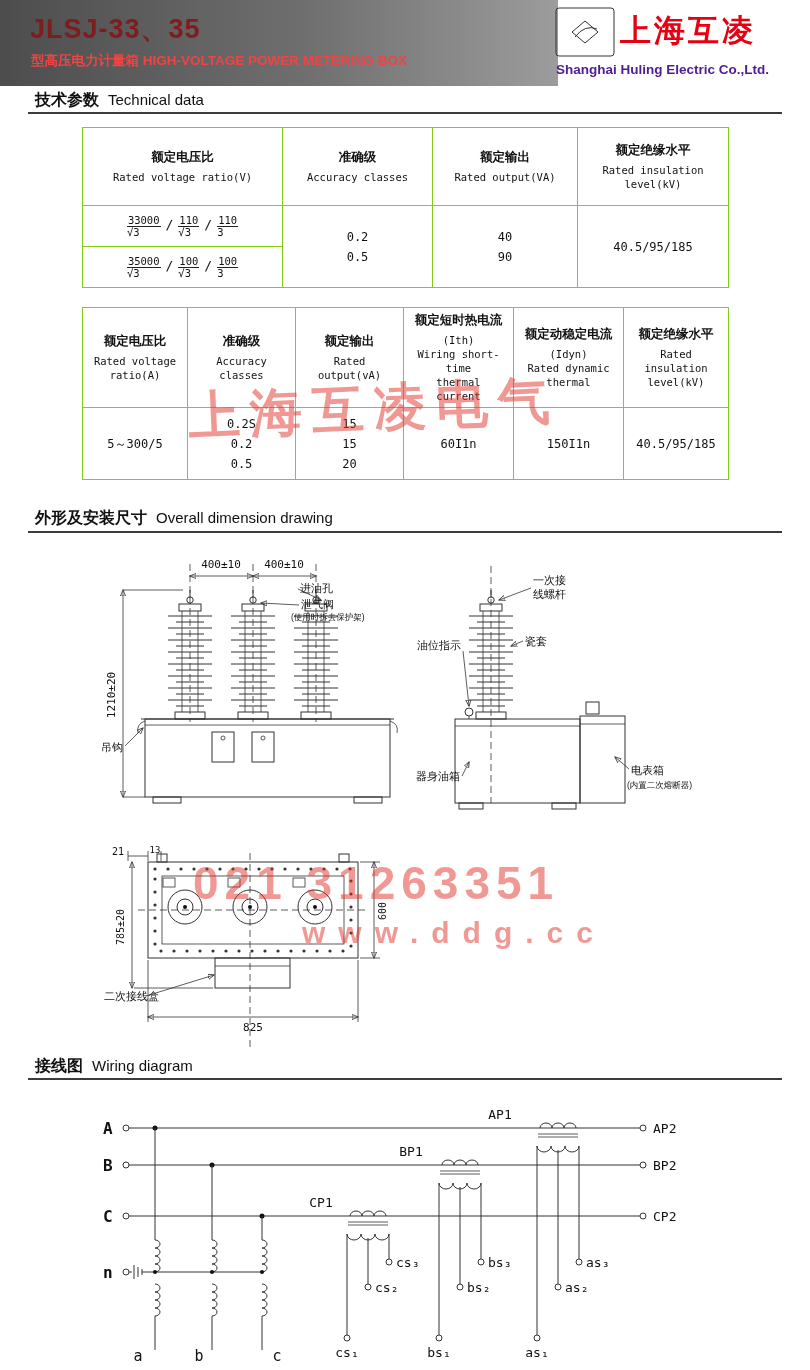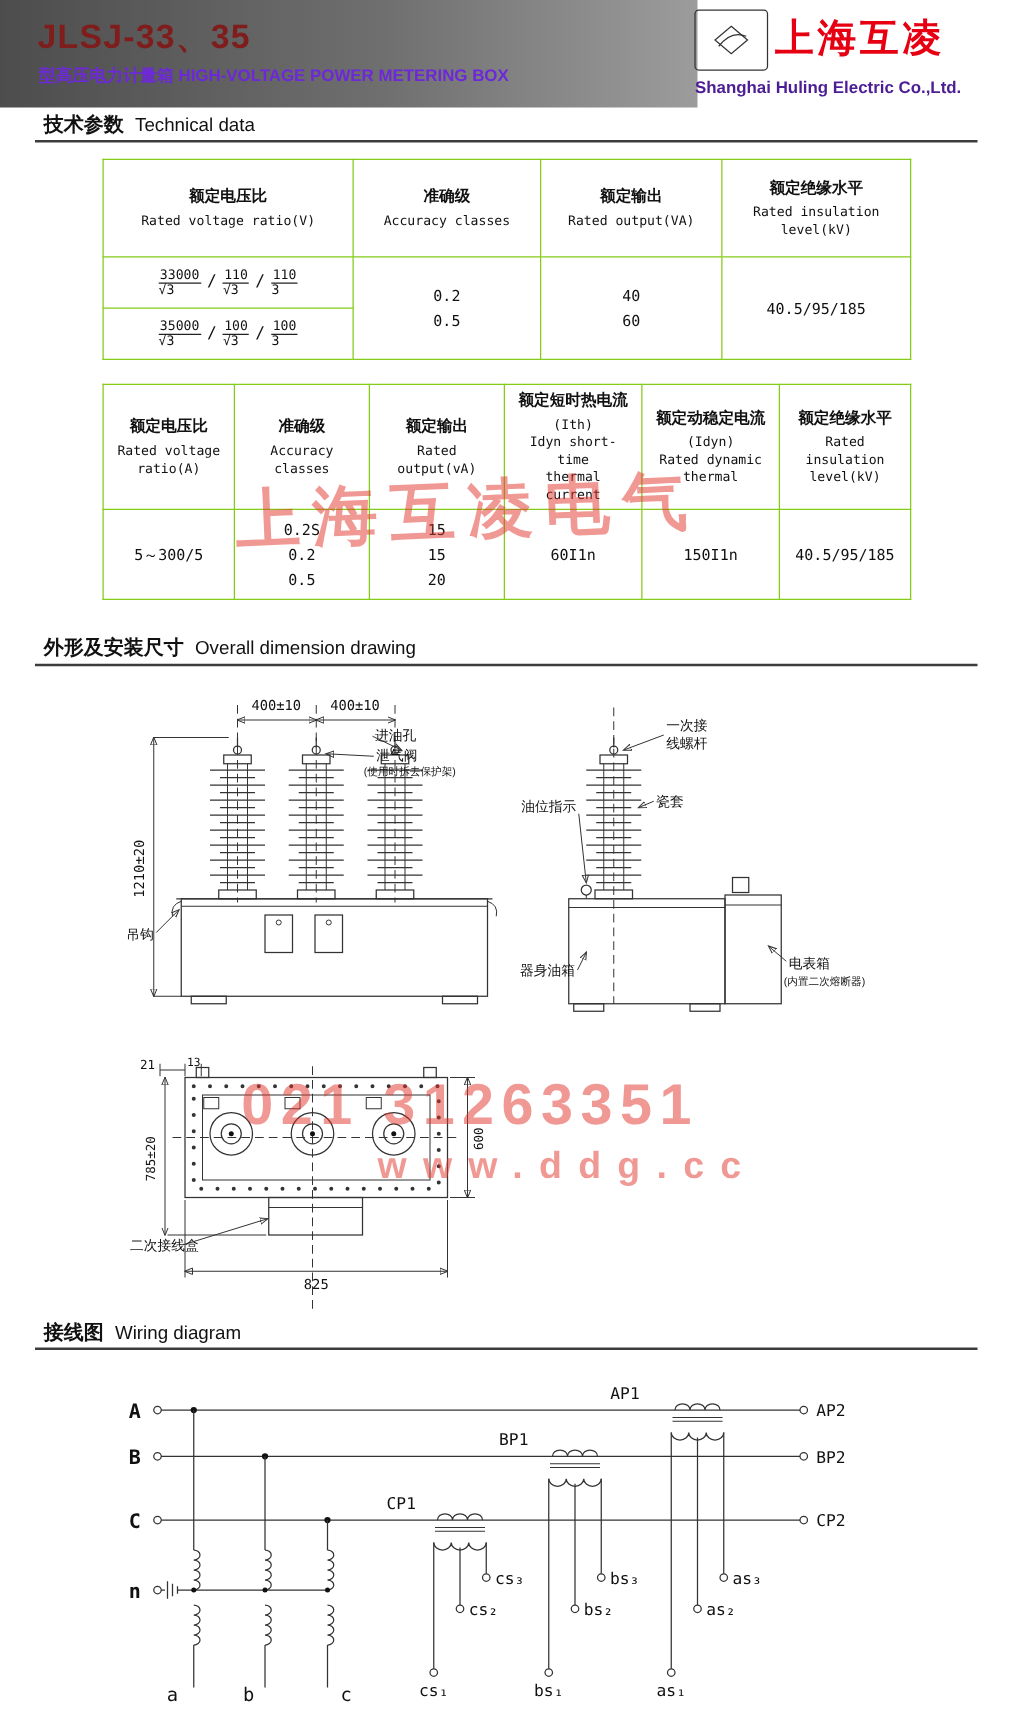--- a/index.html
+++ b/index.html
@@ -5,21 +5,21 @@
   *{box-sizing:border-box;}
   html,body{margin:0;padding:0;}
   body{width:810px;height:1370px;position:relative;background:#fff;overflow:hidden;
        font-family:"Liberation Sans","DejaVu Sans",sans-serif;color:#111;}
   .abs{position:absolute;}
 
   
   .header-gray{left:0;top:0;width:558px;height:86px;
      background:linear-gradient(90deg,#4d4d4d 0%,#6f6f6f 55%,#9c9c9c 100%);}
   .model{left:30px;top:11px;font-size:27px;font-weight:bold;color:#7f1d1d;letter-spacing:1px;}
-  .subtitle{left:31px;top:52px;font-size:13.5px;font-weight:bold;color:#6d28d9;}
+  .subtitle{left:31px;top:52px;font-size:13.5px;font-weight:bold;color:#ef4444;}
   .logo{left:556px;top:8px;}
   .brand{left:620px;top:10px;font-size:31px;font-weight:bold;color:#e60012;letter-spacing:3px;font-family:Liberation Serif, serif;}
   .brand-en{left:556px;top:62px;font-size:13.5px;font-weight:bold;color:#4c1d95;}
 
   
   .sec{display:flex;gap:9px;align-items:baseline;text-align:center;}
   .sec .zh{font-size:16px;font-weight:bold;}
   .sec .en{font-size:15px;}
   .rule{height:0;border-top:2px solid #3c3c3c;width:754px;left:28px;}
 
@@ -114,21 +114,21 @@
               <span class="num">110</span>
               <span>3</span>
             </span>
       </td>
       <td rowspan="2">
         <div class="val">0.2</div>
         <div class="val">0.5</div>
       </td>
       <td rowspan="2">
         <div class="val">40</div>
-        <div class="val">60</div>
+        <div class="val">90</div>
       </td>
       <td rowspan="2" class="val">40.5/95/185</td>
     </tr>
     <tr style="height:41px">
       <td>
         <span class="fr">
               <span class="num">35000</span>
               <span>√3</span>
             </span><span class="sl">/</span><span class="fr">
               <span class="num">100</span>
@@ -162,21 +162,21 @@
         <div class="zhh">准确级</div>
         <div class="enh">Accuracy classes</div>
       </td>
       <td>
         <div class="zhh">额定输出</div>
         <div class="enh">Rated output(vA)</div>
       </td>
       <td>
         <div class="zhh">额定短时热电流</div>
         <div class="enh">(Ith)</div>
-        <div class="enh">Idyn short-time</div>
+        <div class="enh">Wiring short-time</div>
         <div class="enh">thermal current</div>
       </td>
       <td>
         <div class="zhh">额定动稳定电流</div>
         <div class="enh">(Idyn)</div>
         <div class="enh">Rated dynamic</div>
         <div class="enh">thermal</div>
       </td>
       <td>
         <div class="zhh">额定绝缘水平</div>

